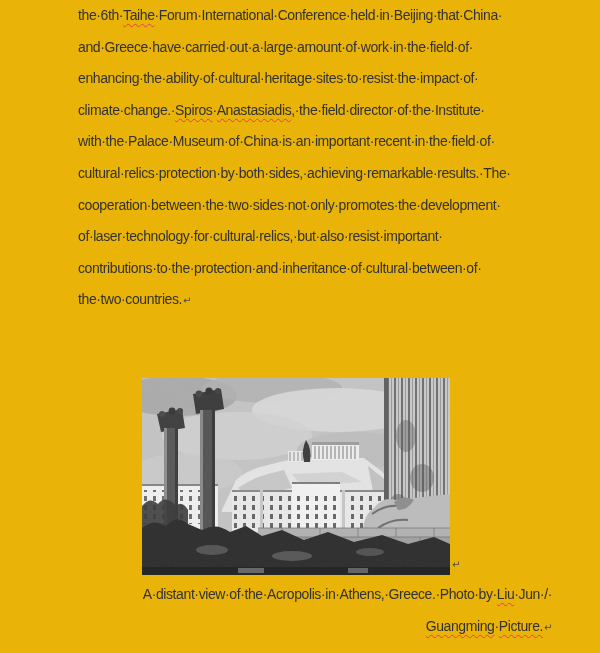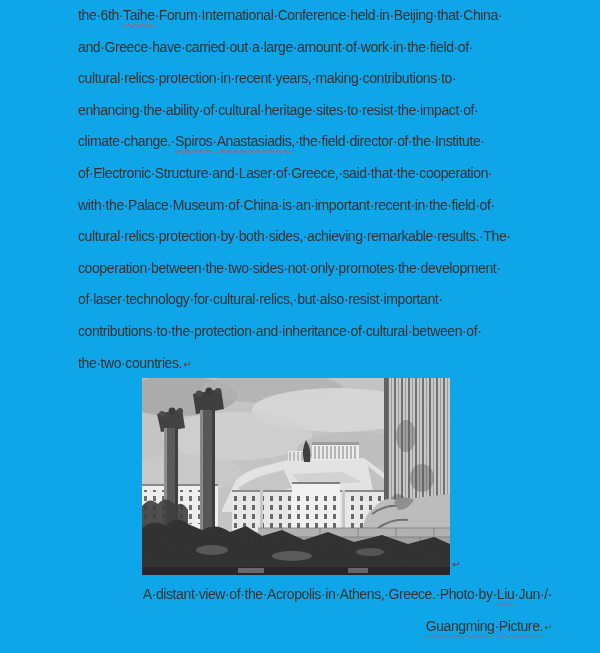--- a/index.html
+++ b/index.html
@@ -1,20 +1,20 @@
 <!DOCTYPE html>
 <html><head>
 <meta charset="utf-8">
 <style>
   html, body { margin: 0; padding: 0; background: #ffffff; }
   .page {
     position: relative;
     width: 600px;
     height: 653px;
-    background: #0ea5e9;
+    background: #eab308;
     overflow: hidden;
     font-family: "Liberation Sans", sans-serif;
     color: #323232;
   }
   .body-text {
     position: absolute;
     left: 78px;
     top: 0;
     width: 470px;
     font-size: 14px;
@@ -63,24 +63,22 @@
   }
 </style>
 </head>
 <body>
 
 <div class="page">
 
   <div class="body-text" id="body-text">
       <div class="tline"><span>the·6th·</span><span class="sq">Taihe</span><span>·Forum·International·Conference·held·in·Beijing·that·China·</span></div>
       <div class="tline"><span>and·Greece·have·carried·out·a·large·amount·of·work·in·the·field·of·</span></div>
-      <div class="tline"><span>cultural·relics·protection·in·recent·years,·making·contributions·to·</span></div>
       <div class="tline"><span>enhancing·the·ability·of·cultural·heritage·sites·to·resist·the·impact·of·</span></div>
       <div class="tline"><span>climate·change.·</span><span class="sq">Spiros</span><span>·</span><span class="sq">Anastasiadis</span><span>,·the·field·director·of·the·Institute·</span></div>
-      <div class="tline"><span>of·Electronic·Structure·and·Laser·of·Greece,·said·that·the·cooperation·</span></div>
       <div class="tline"><span>with·the·Palace·Museum·of·China·is·an·important·recent·in·the·field·of·</span></div>
       <div class="tline"><span>cultural·relics·protection·by·both·sides,·achieving·remarkable·results.·The·</span></div>
       <div class="tline"><span>cooperation·between·the·two·sides·not·only·promotes·the·development·</span></div>
       <div class="tline"><span>of·laser·technology·for·cultural·relics,·but·also·resist·important·</span></div>
       <div class="tline"><span>contributions·to·the·protection·and·inheritance·of·cultural·between·of·</span></div>
       <div class="tline"><span>the·two·countries.</span><span class="pilcrow">↵</span></div>
     </div>
 
   <div class="photo-wrap">
     <svg viewBox="0 0 308 197" width="308" height="197" preserveAspectRatio="none">

